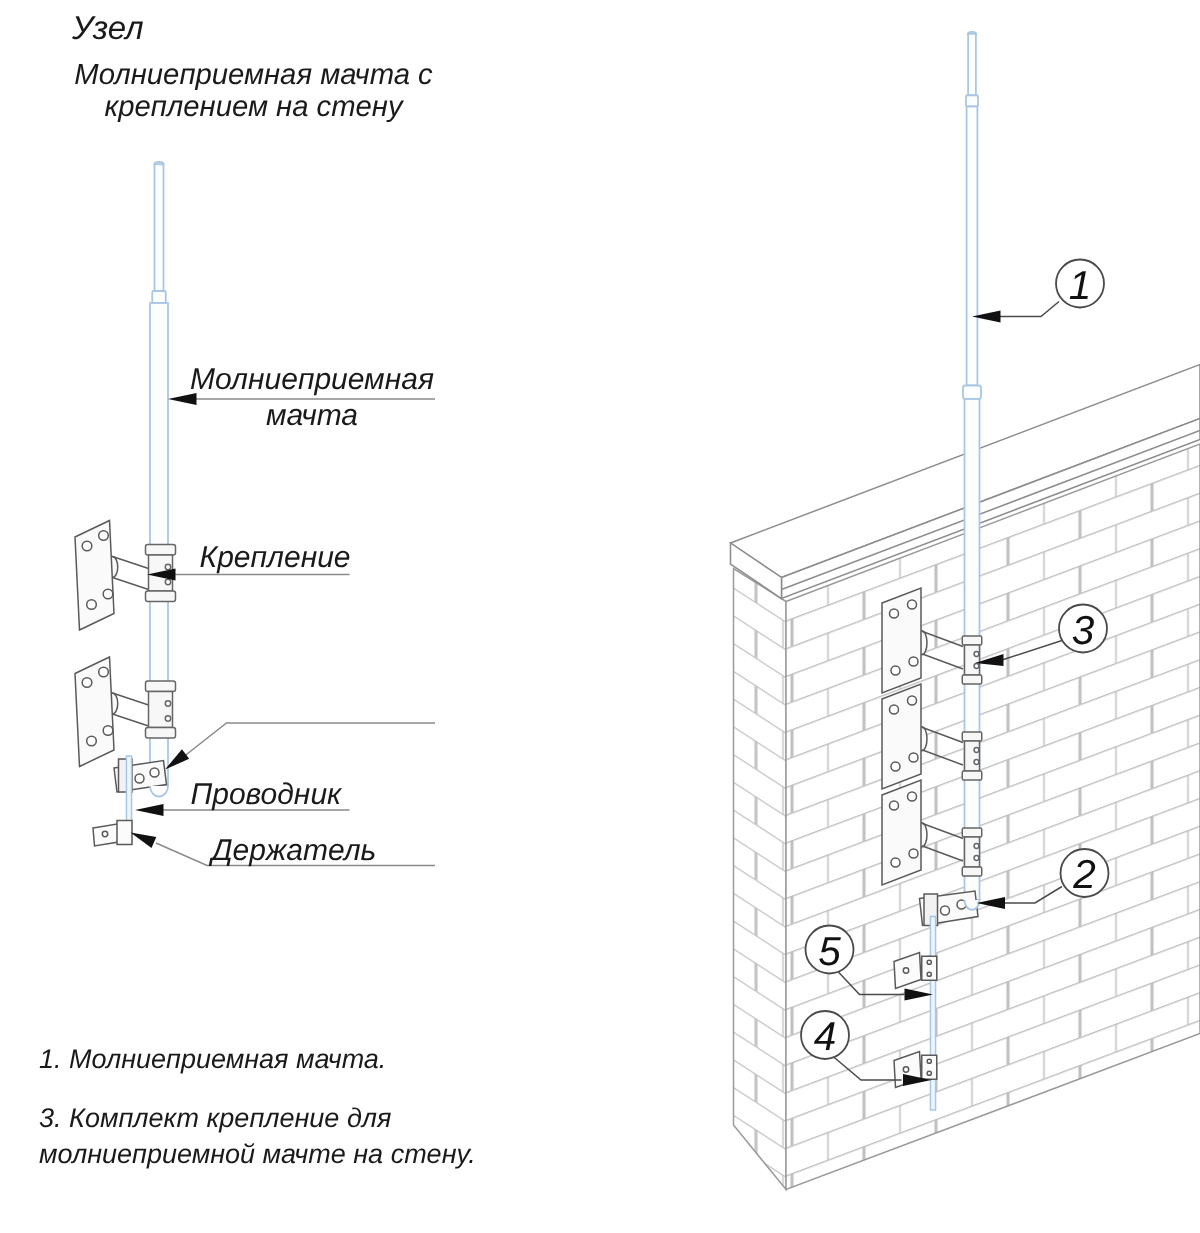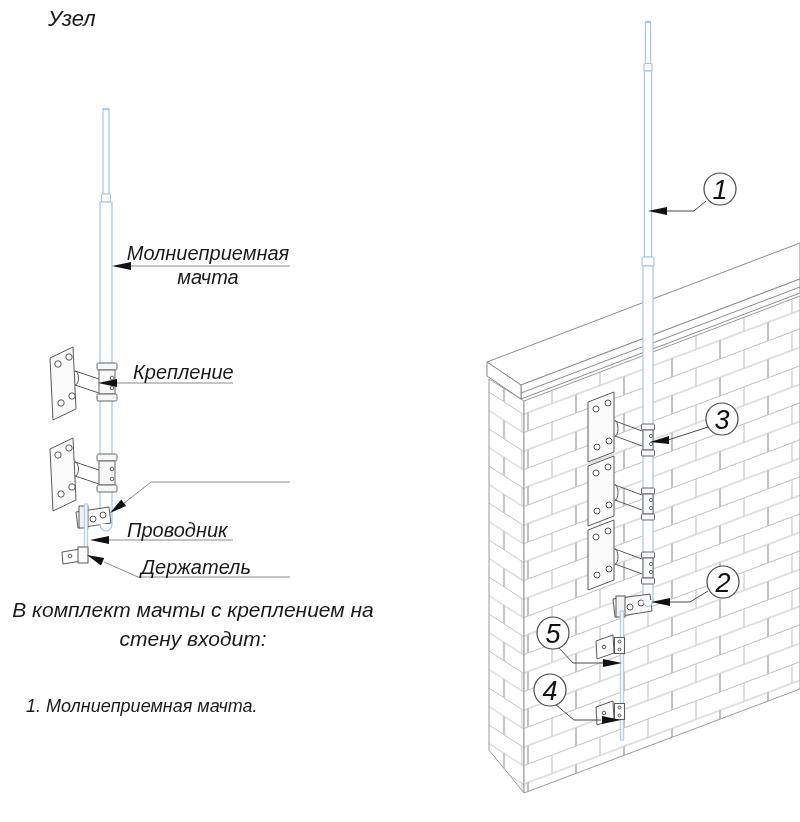--- a/index.html
+++ b/index.html
@@ -252,24 +252,25 @@
         <polygon points="112,266 131,262 131,270"></polygon>
         <polygon points="98,383 117,379 117,387"></polygon>
         <polygon points="110,513 126.1,505.9 121.3,499.5"></polygon>
         <polygon points="90,540 109,536 109,544"></polygon>
         <polygon points="87,555 104.2,558 101,565.4"></polygon>
       </g>
     </g>
   </svg>
 
   <div class="txt title">Узел</div>
+  <div class="txt subtitle">Молниеприемная мачта с креплением на стену</div>
 
   <div class="lbl lbl-mast">Молниеприемная мачта</div>
   <div class="lbl lbl-mount">Крепление</div>
   <div class="lbl lbl-conductor">Проводник</div>
   <div class="lbl lbl-holder">Держатель</div>
 
-  <div class="txt kit-heading">В комплект мачты с креплением на стену входит:</div>
   <div class="txt kit-list">
     <div class="kit-item">1. Молниеприемная мачта.</div>
+    <div class="kit-item">3. Комплект крепление для молниеприемной мачте на стену.</div>
   </div>
 
 </div>
 
 </body></html>

